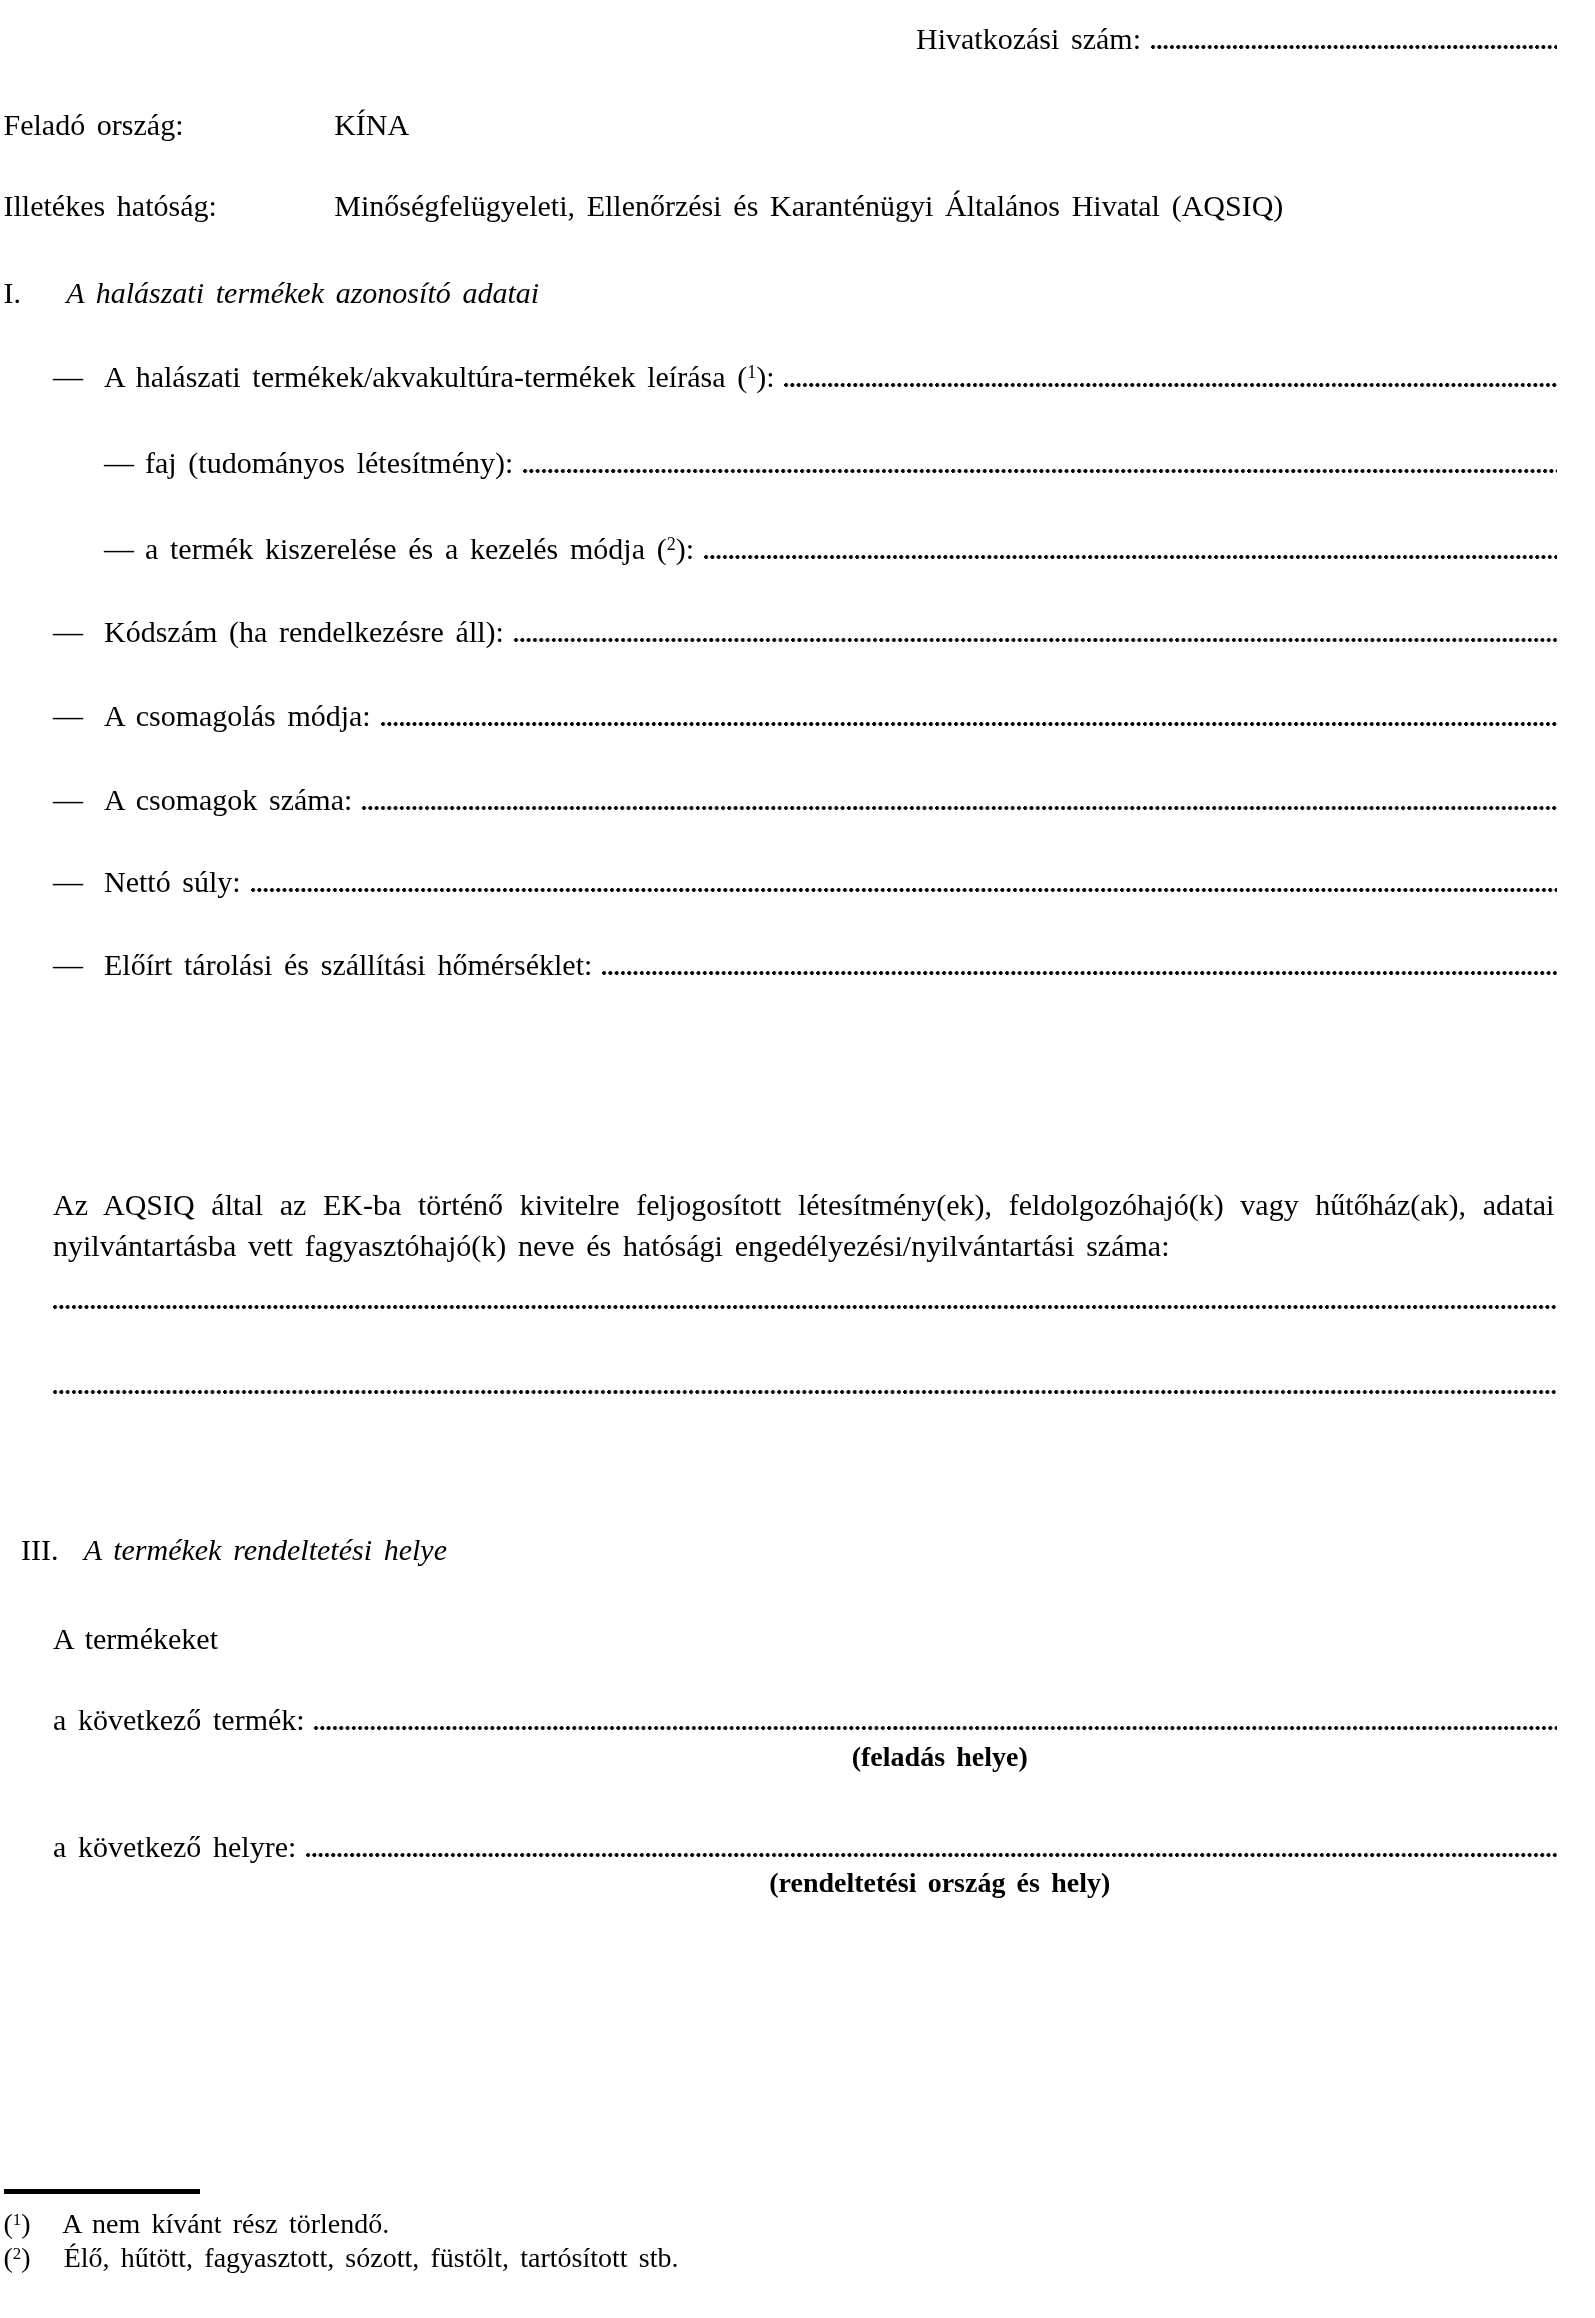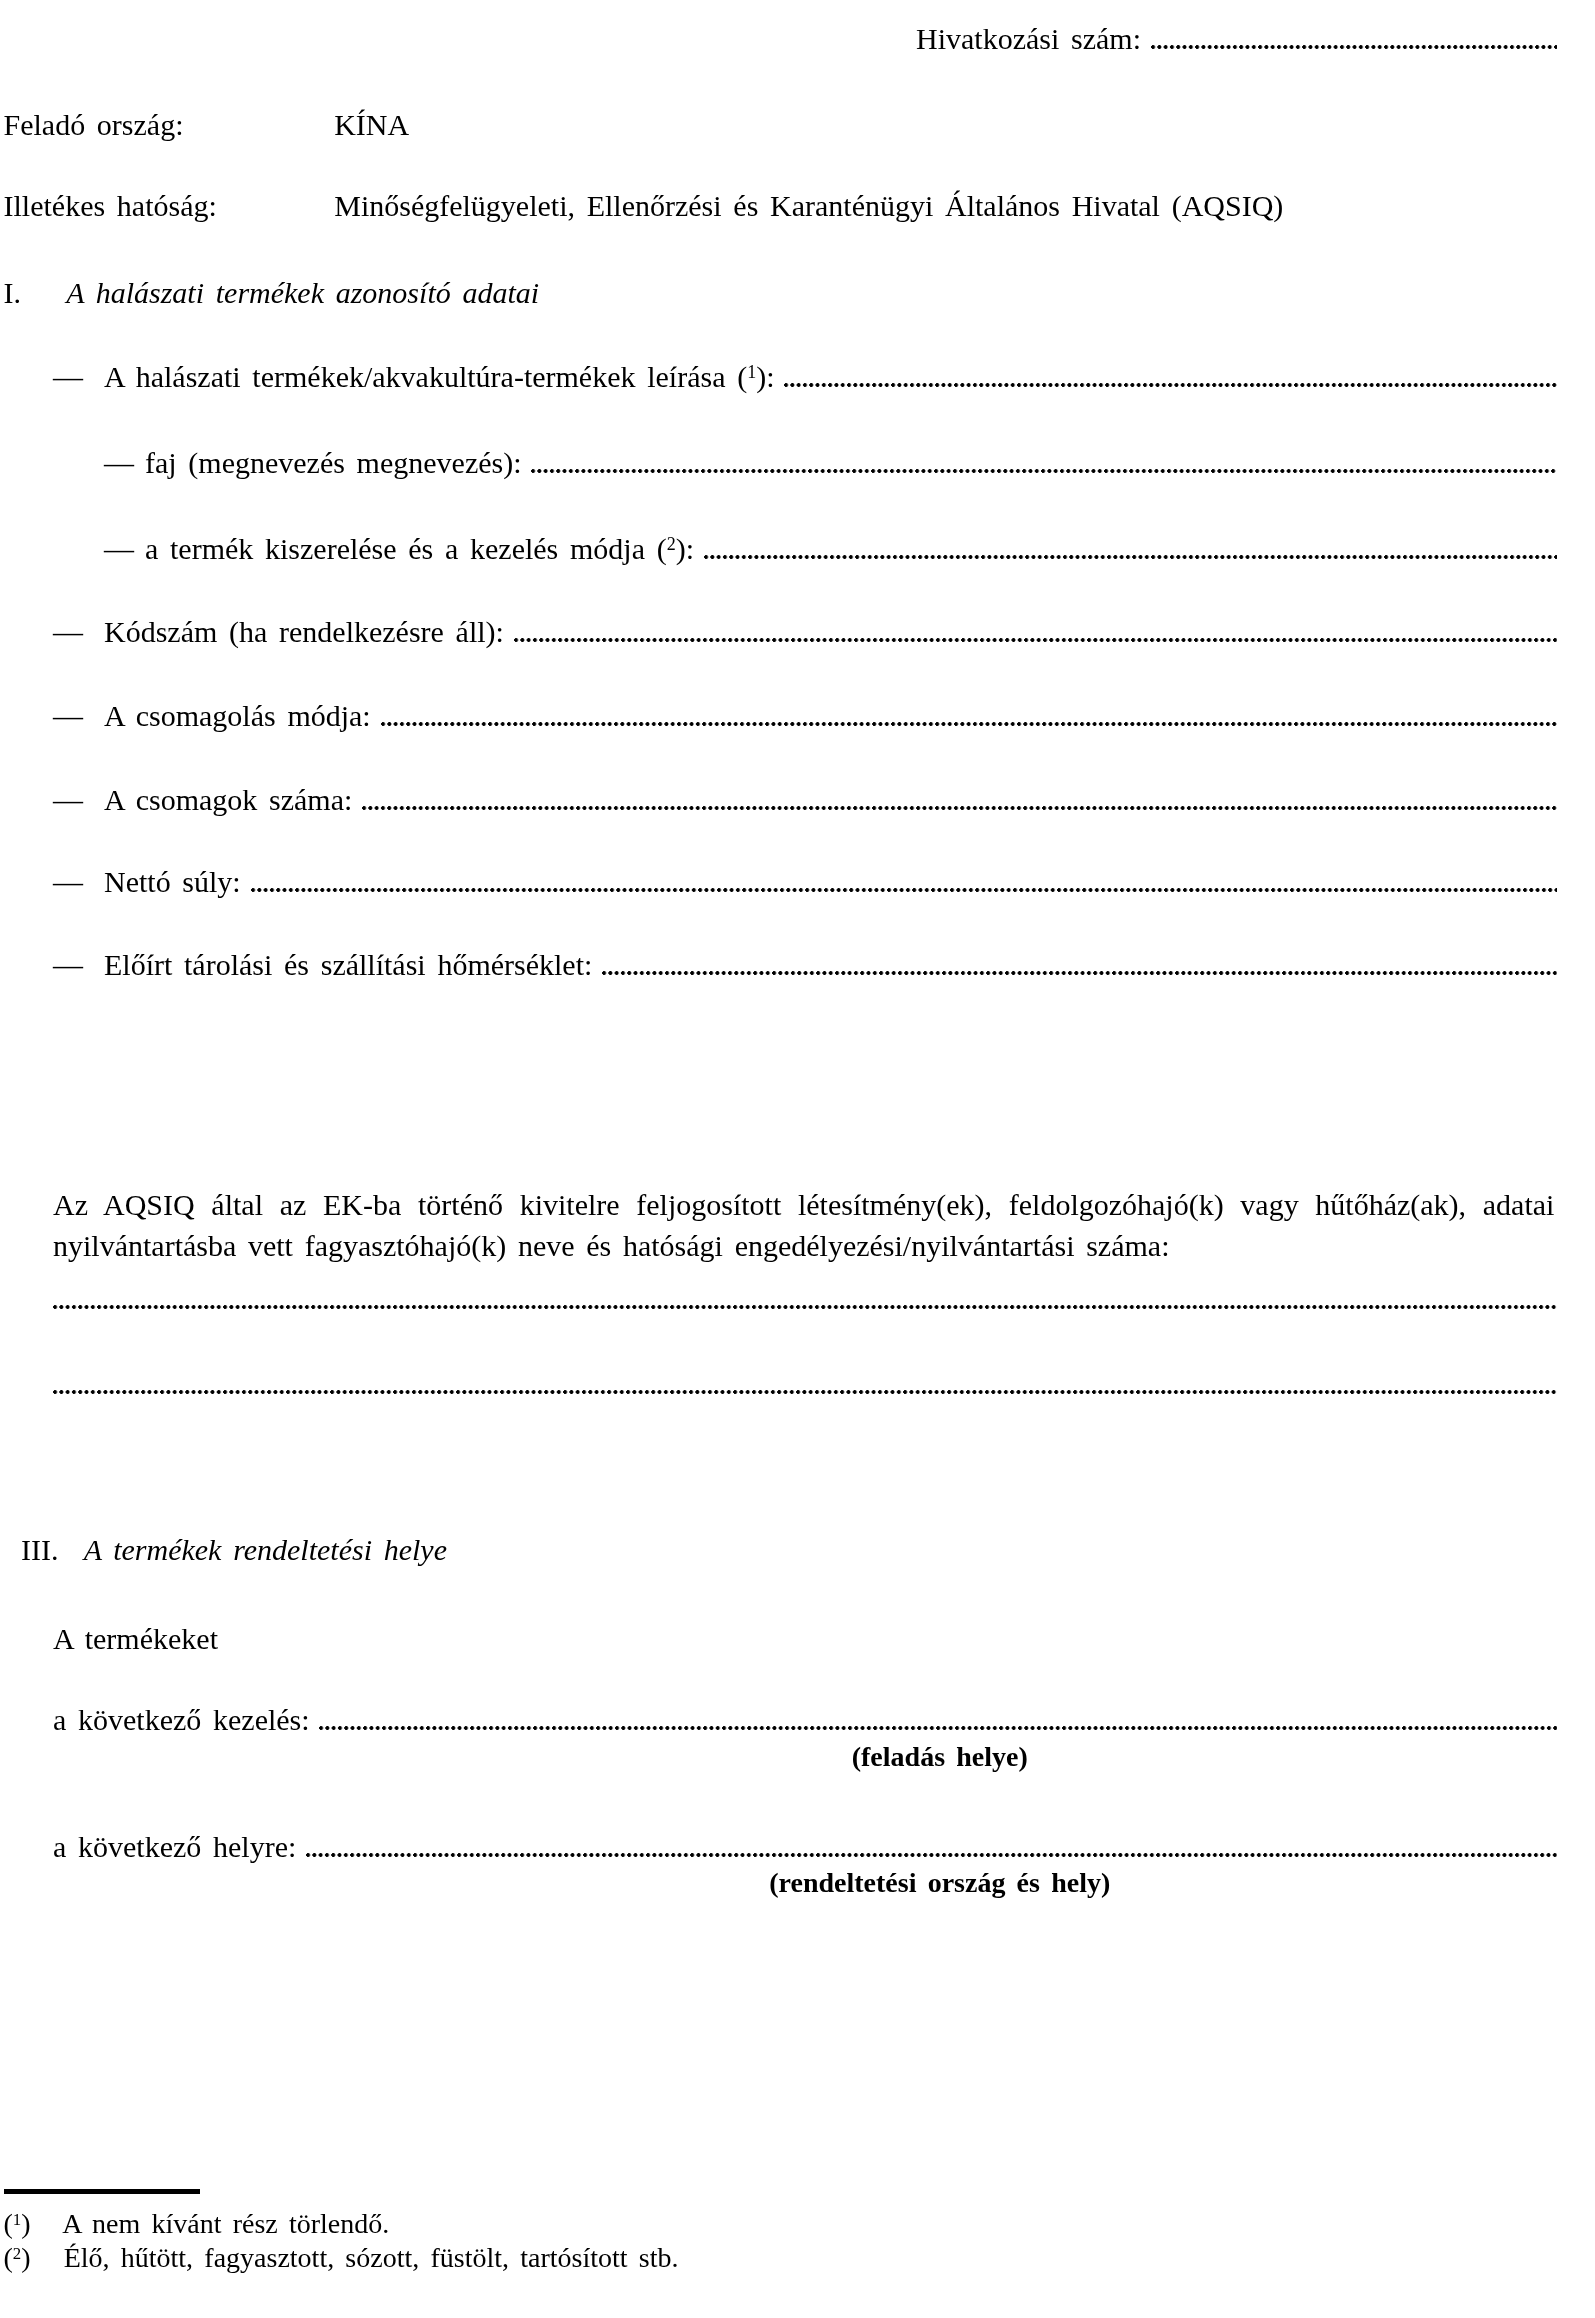--- a/index.html
+++ b/index.html
@@ -63,21 +63,21 @@
   </div>
 
   <div class="abs row item1" style="top:359px;">
     <span class="dash1">—</span>
     <span><span>A halászati termékek/akvakultúra-termékek leírása (</span><sup class="s">1</sup><span>):</span></span>
     <div class="leader"></div>
   </div>
 
   <div class="abs row item2" style="top:445px;">
     <span class="dash2">—</span>
-    <span><span>faj (megnevezés megnevezés):</span><sup class="s"></sup><span></span></span>
+    <span><span>faj (tudományos létesítmény):</span><sup class="s"></sup><span></span></span>
     <div class="leader"></div>
   </div>
 
   <div class="abs row item2" style="top:531px;">
     <span class="dash2">—</span>
     <span><span>a termék kiszerelése és a kezelés módja (</span><sup class="s">2</sup><span>):</span></span>
     <div class="leader"></div>
   </div>
 
   <div class="abs row item1" style="top:614px;">
@@ -117,21 +117,21 @@
   <div class="dotline" style="top:1390px; left:53px; right:3.5px;"></div>
 
   <div class="abs" style="top:1532px; left:21px; right:3.5px;">
     <span class="numeral">III.</span>
     <span class="sec-title">A termékek rendeltetési helye</span>
   </div>
 
   <div class="abs" style="top:1621px; left:53px;">A termékeket</div>
 
   <div class="abs row" style="top:1702px; left:53px; right:3.5px;">
-    <span>a következő kezelés:</span>
+    <span>a következő termék:</span>
     <div class="leader"></div>
   </div>
   <div class="abs caption" style="top:1740px; left:323px; right:3.5px;">(feladás helye)</div>
 
   <div class="abs row" style="top:1829px; left:53px; right:3.5px;">
     <span>a következő helyre:</span>
     <div class="leader"></div>
   </div>
   <div class="abs caption" style="top:1866px; left:323px; right:3.5px;">(rendeltetési ország és hely)</div>
 

